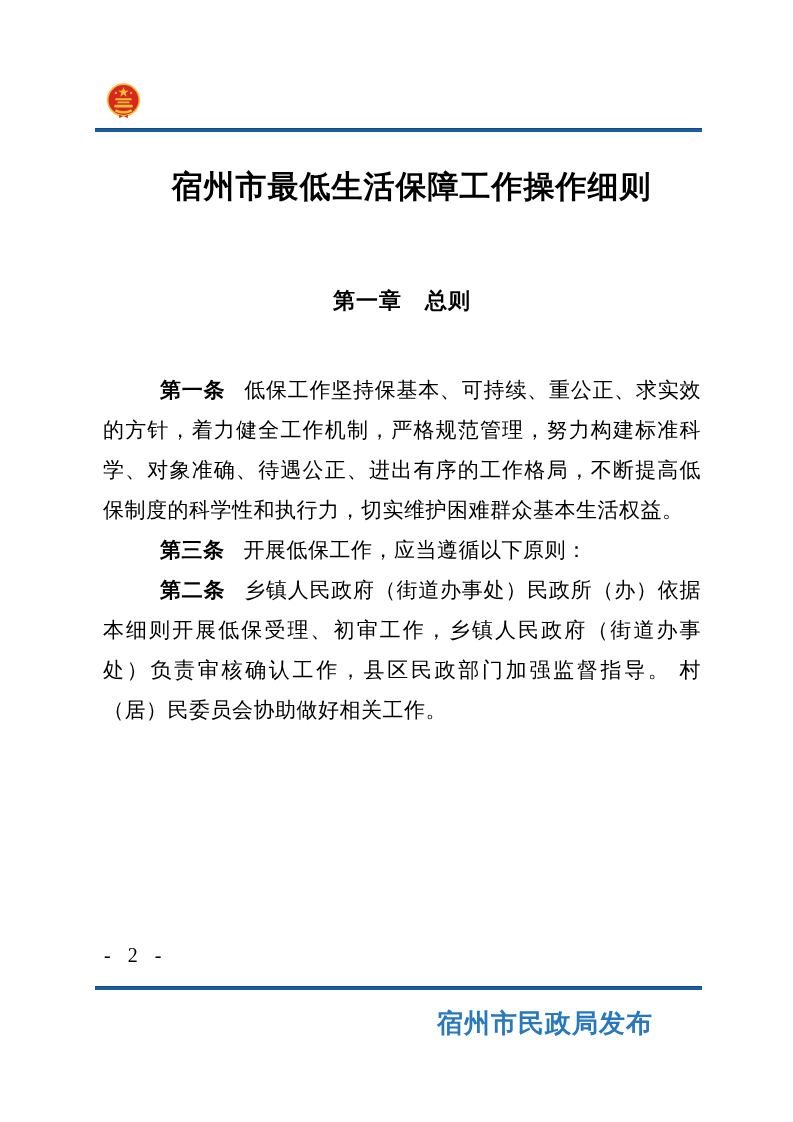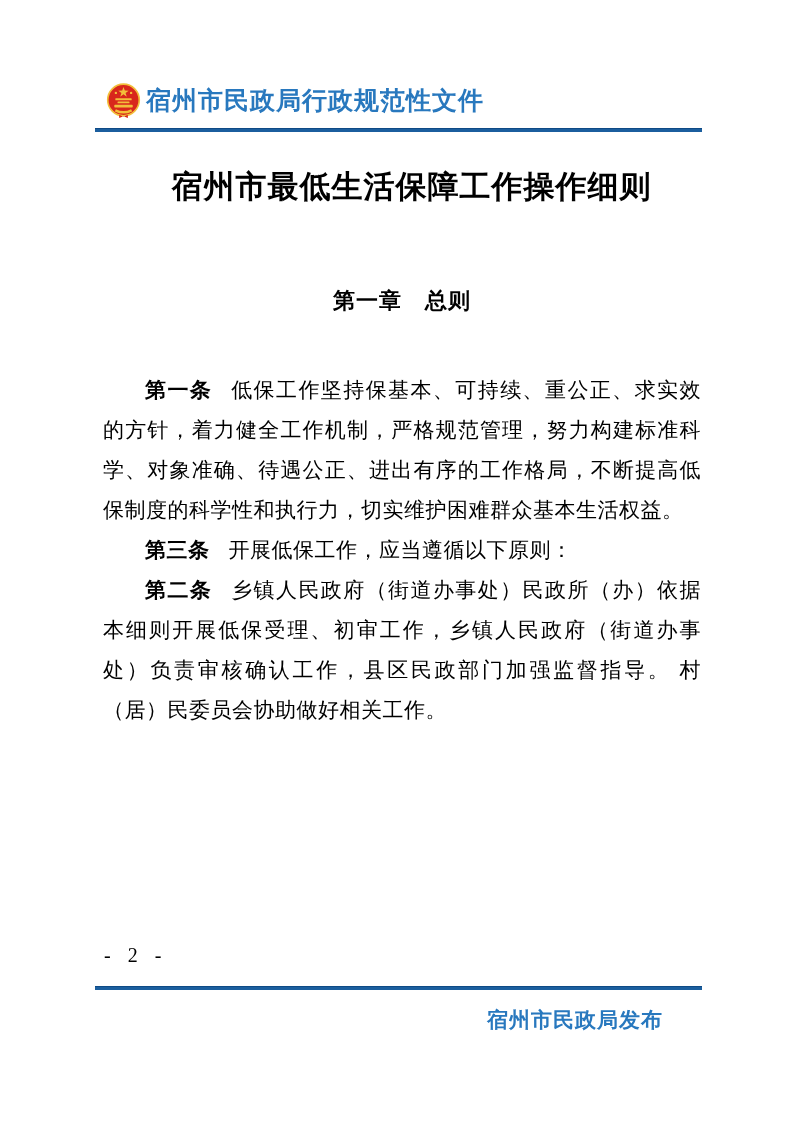--- a/index.html
+++ b/index.html
@@ -71,37 +71,38 @@
     font-size: 22px;
     line-height: 30px;
     margin-top: 36px;
     margin-bottom: 54px;
     letter-spacing: 1px;
   }
   .article-label {
     font-family: "Liberation Sans", "DejaVu Sans", sans-serif;
     font-weight: bold;
     margin-right: 0.9em;
+    margin-left: 15px;
   }
   
   .page-number {
     position: absolute;
     left: 104px;
     top: 944px;
     font-size: 20px;
     letter-spacing: 6px;
   }
   .footer-rule { top: 986px; }
   .publisher {
     position: absolute;
-    right: 130px;
+    right: 140px;
     top: 1006px;
     font-family: "Liberation Sans", "DejaVu Sans", sans-serif;
     font-weight: bold;
-    font-size: 21px;
+    font-size: 26px;
     letter-spacing: 1px;
     color: #2878be;
   }
 </style>
 </head>
 <body>
 
 <div class="page">
 
   <div class="header">
@@ -109,21 +110,20 @@
       <circle cx="32" cy="33" r="29" fill="#d8271c" stroke="#f2bf3a" stroke-width="3"></circle>
       <polygon points="32,9 34.4,15.8 41.5,15.9 35.8,20.1 38,26.9 32,22.7 26,26.9 28.2,20.1 22.5,15.9 29.6,15.8" fill="#f2bf3a"></polygon>
       <circle cx="18" cy="20" r="2.2" fill="#f2bf3a"></circle>
       <circle cx="46" cy="20" r="2.2" fill="#f2bf3a"></circle>
       <rect x="17" y="30" width="30" height="3.5" rx="1" fill="#f2bf3a"></rect>
       <rect x="21" y="36" width="22" height="3" rx="1" fill="#f2bf3a"></rect>
       <rect x="15" y="42" width="34" height="5" rx="1.5" fill="#f2bf3a"></rect>
       <path d="M16 54 Q32 62 48 54 L46 50 Q32 57 18 50 Z" fill="#f2bf3a"></path>
       <path d="M24 60 L32 64 L40 60 L40 66 L32 63 L24 66 Z" fill="#d8271c"></path>
     </svg>
-    <span class="header-title">宿州市民政局行政规范性文件</span>
   </div>
   <div class="rule header-rule"></div>
 
   <h1 class="doc-title">宿州市最低生活保障工作操作细则</h1>
 
   <div class="content">
 
     <h2 class="chapter-heading">第一章　总则</h2>
 
     <p class="para"><strong class="article-label">第一条</strong><span>低保工作坚持保基本、可持续、重公正、求实效的方针，着力健全工作机制，严格规范管理，努力构建标准科学、对象准确、待遇公正、进出有序的工作格局，不断提高低保制度的科学性和执行力，切实维护困难群众基本生活权益。</span></p>

